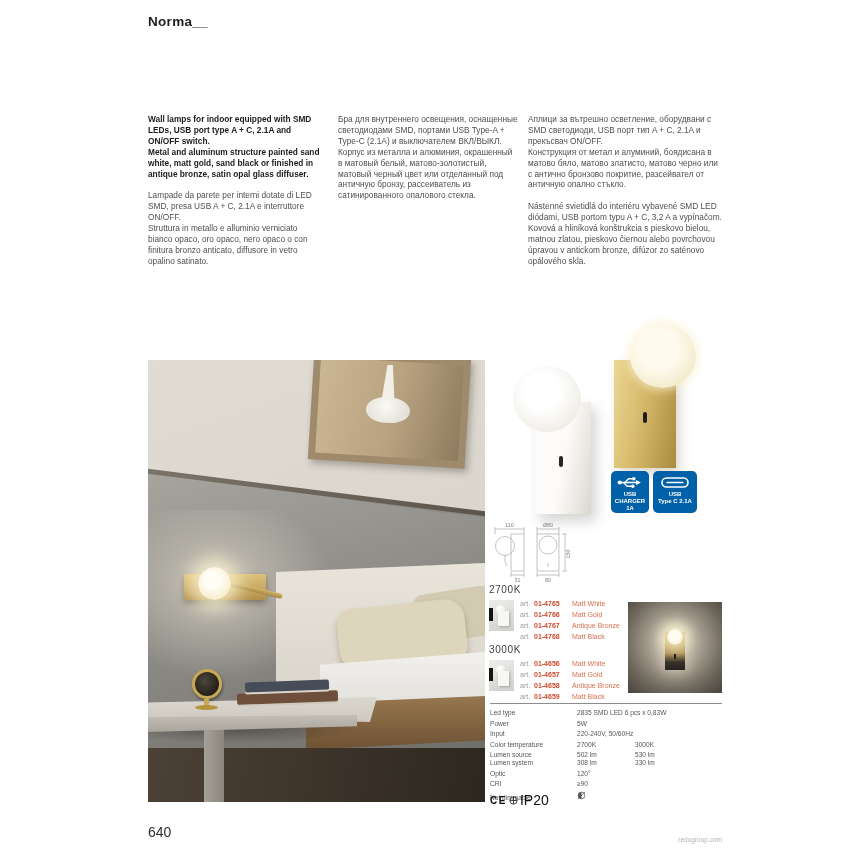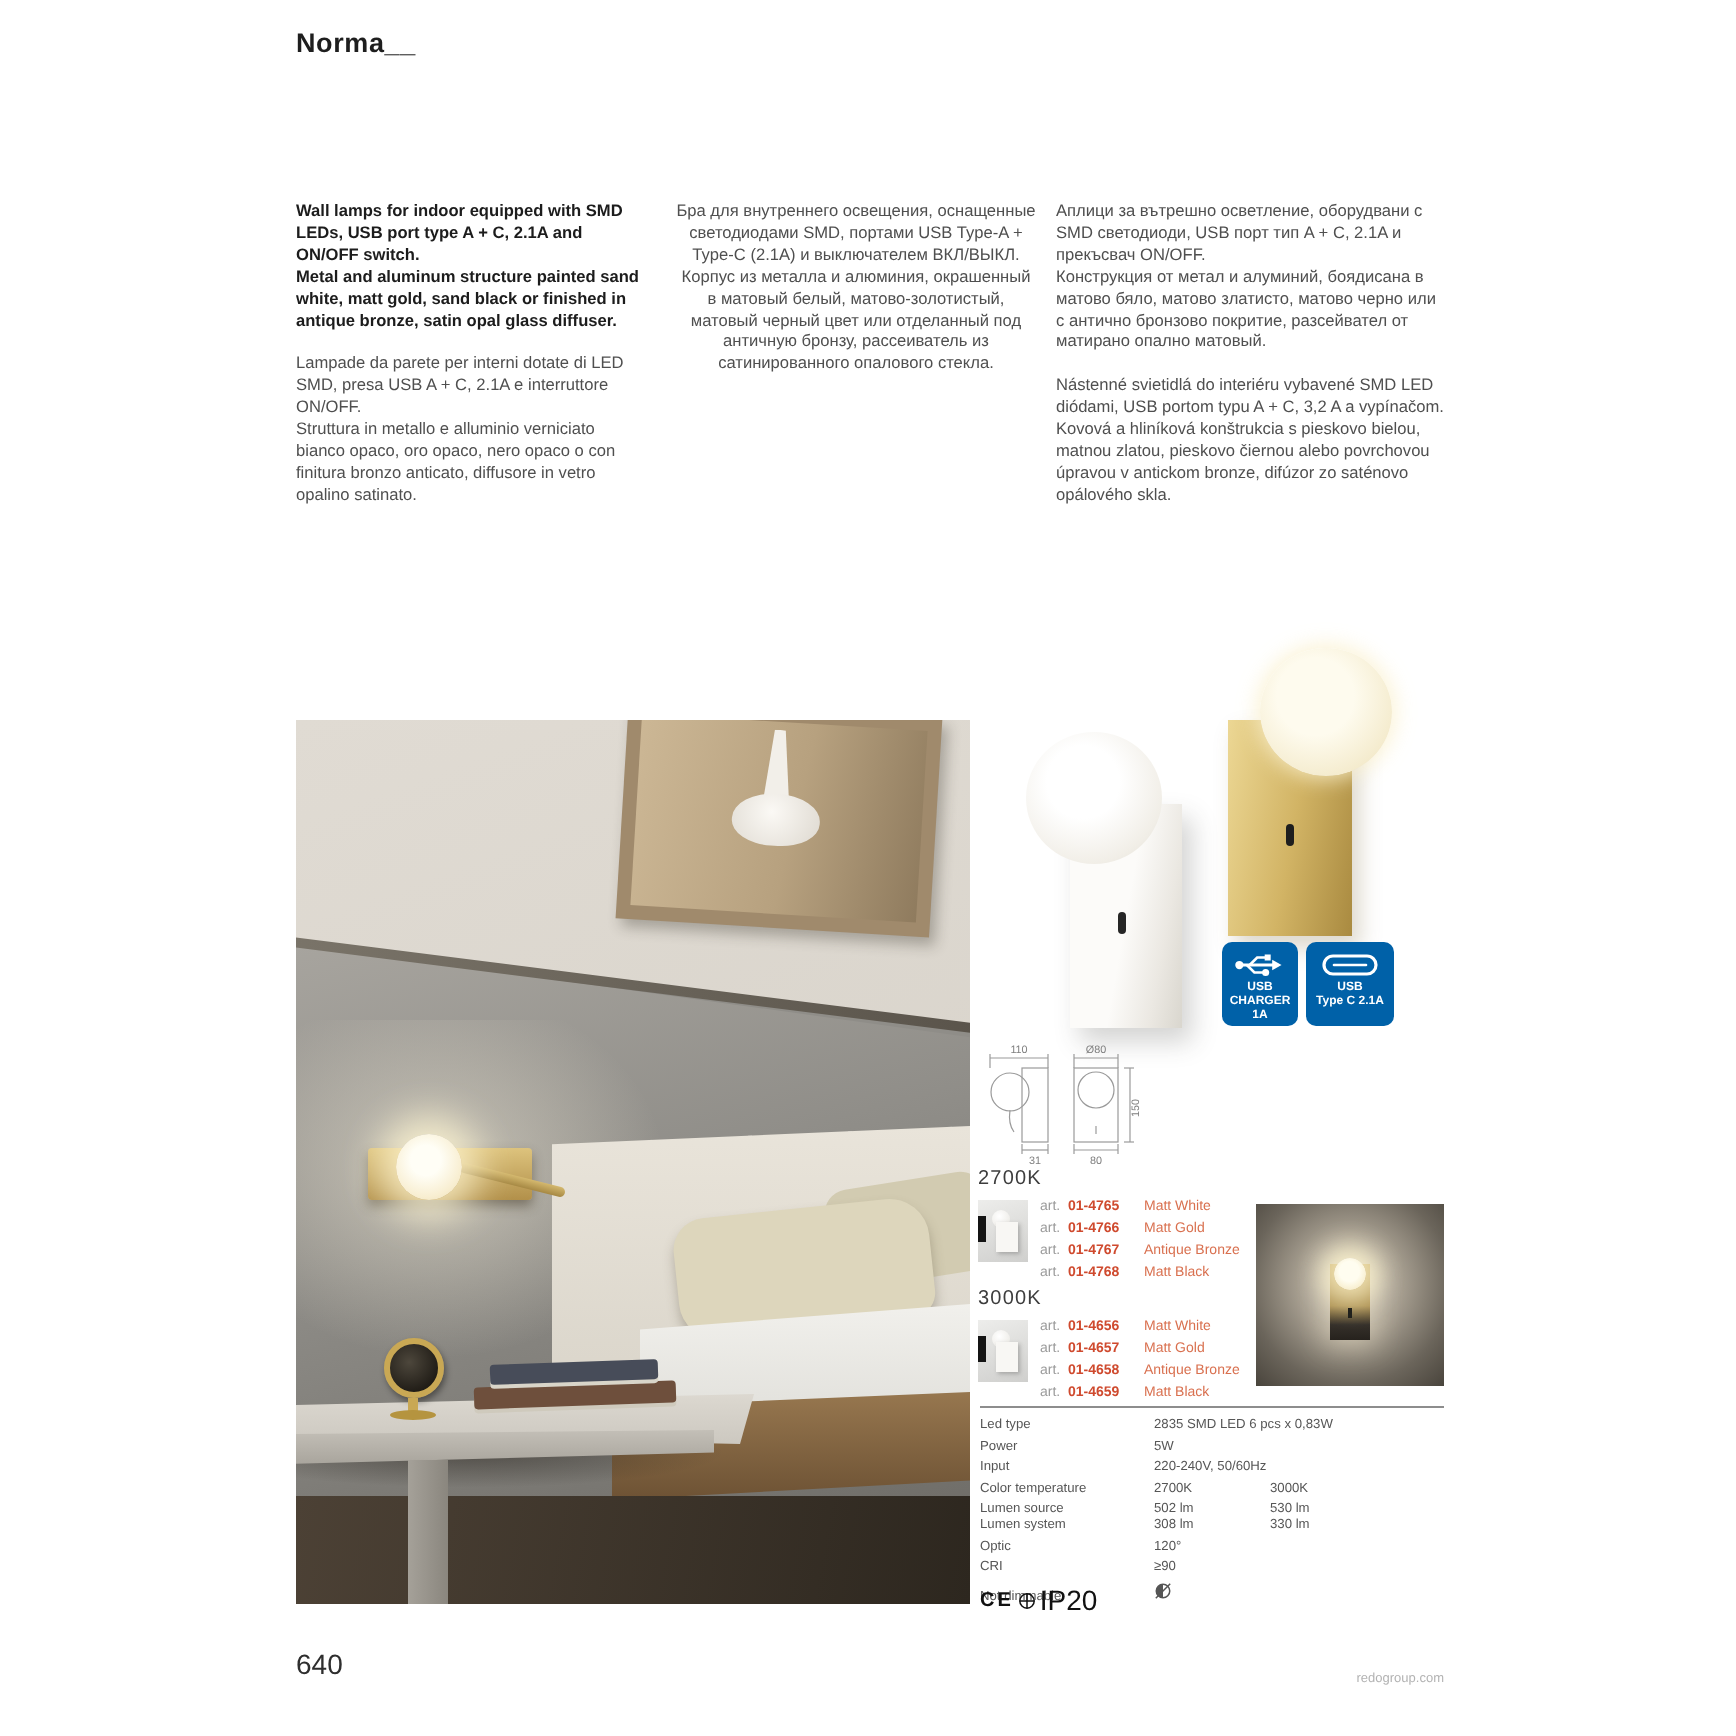--- a/index.html
+++ b/index.html
@@ -6,23 +6,23 @@
   html,body { width:868px; height:868px; background:#ffffff; font-family:"Liberation Sans", sans-serif; }
   #page { position:relative; width:868px; height:868px; background:#fff; overflow:hidden; }
   .abs { position:absolute; }
   .prelines { white-space:pre-line; }
 
   
   #brand { left:148px; top:14px; font-size:13.5px; font-weight:700; letter-spacing:0.3px; color:#1e1e1e; }
   #title { left:146px; top:46px; font-size:37px; font-weight:400; letter-spacing:0.5px; color:#2e2e2e; }
 
   
-  .desc-col { top:100px; font-size:8.3px; line-height:10.9px; color:#4f4f4f; }
+  .desc-col { top:114px; font-size:8.3px; line-height:10.9px; color:#4f4f4f; }
   #col-1 { left:148px; width:174px; }
-  #col-2 { left:338px; width:180px;text-align:center; }
+  #col-2 { left:338px; width:180px; }
   #col-3 { left:528px; width:196px; }
   .desc-col p { margin:0 0 11px 0; }
   .desc-col p.b { font-weight:700; color:#1c1c1c; }
 
   
   #scene { left:148px; top:360px; width:337px; height:442px; overflow:hidden; background:#8f8d88; }
   .sc-beige { inset:0; background:linear-gradient(160deg,#e0dbd3,#d5d0c7); clip-path:polygon(0 0,100% 0,100% 35%,0 25%); }
   .sc-gray { left:0; top:24%; width:100%; height:66%; background:linear-gradient(165deg,#a8a59f 0%,#8f8d88 45%,#6f6d68 100%); clip-path:polygon(0 2%,100% 18%,100% 100%,0 100%); }
   .sc-trim { left:-6px; top:108px; width:362px; height:5px; background:linear-gradient(90deg,#7a7469,#59534a); transform:rotate(7.2deg); transform-origin:0 0; }
   .sc-glow { left:-24px; top:150px; width:210px; height:170px; background:radial-gradient(ellipse at 45% 45%, rgba(242,235,216,0.55), rgba(242,235,216,0) 70%); }
@@ -123,21 +123,21 @@
 Metal and aluminum structure painted sand white, matt gold, sand black or finished in antique bronze, satin opal glass diffuser.</p>
     <p class="prelines">Lampade da parete per interni dotate di LED SMD, presa USB A + C, 2.1A e interruttore ON/OFF.
 Struttura in metallo e alluminio verniciato bianco opaco, oro opaco, nero opaco o con finitura bronzo anticato, diffusore in vetro opalino satinato.</p>
   </div>
   <div class="abs desc-col" id="col-2">
     <p class="prelines">Бра для внутреннего освещения, оснащенные светодиодами SMD, портами USB Type-A + Type-C (2.1A) и выключателем ВКЛ/ВЫКЛ.
 Корпус из металла и алюминия, окрашенный в матовый белый, матово-золотистый, матовый черный цвет или отделанный под античную бронзу, рассеиватель из сатинированного опалового стекла.</p>
   </div>
   <div class="abs desc-col" id="col-3">
     <p class="prelines">Аплици за вътрешно осветление, оборудвани с SMD светодиоди, USB порт тип A + C, 2.1A и прекъсвач ON/OFF.
-Конструкция от метал и алуминий, боядисана в матово бяло, матово златисто, матово черно или с антично бронзово покритие, разсейвател от матирано опално матовый.</p>
+Конструкция от метал и алуминий, боядисана в матово бяло, матово златисто, матово черно или с антично бронзово покритие, разсейвател от античную опално стъкло.</p>
     <p class="prelines">Nástenné svietidlá do interiéru vybavené SMD LED diódami, USB portom typu A + C, 3,2 A a vypínačom. Kovová a hliníková konštrukcia s pieskovo bielou, matnou zlatou, pieskovo čiernou alebo povrchovou úpravou v antickom bronze, difúzor zo saténovo opálového skla.</p>
   </div>
 
   <div class="abs" id="scene">
     <div class="abs sc-gray"></div>
     <div class="abs sc-beige"></div>
     <div class="abs sc-trim"></div>
     <div class="abs sc-glow"></div>
     <div class="abs sc-mirror">
       <div class="abs sc-mirror-in">

